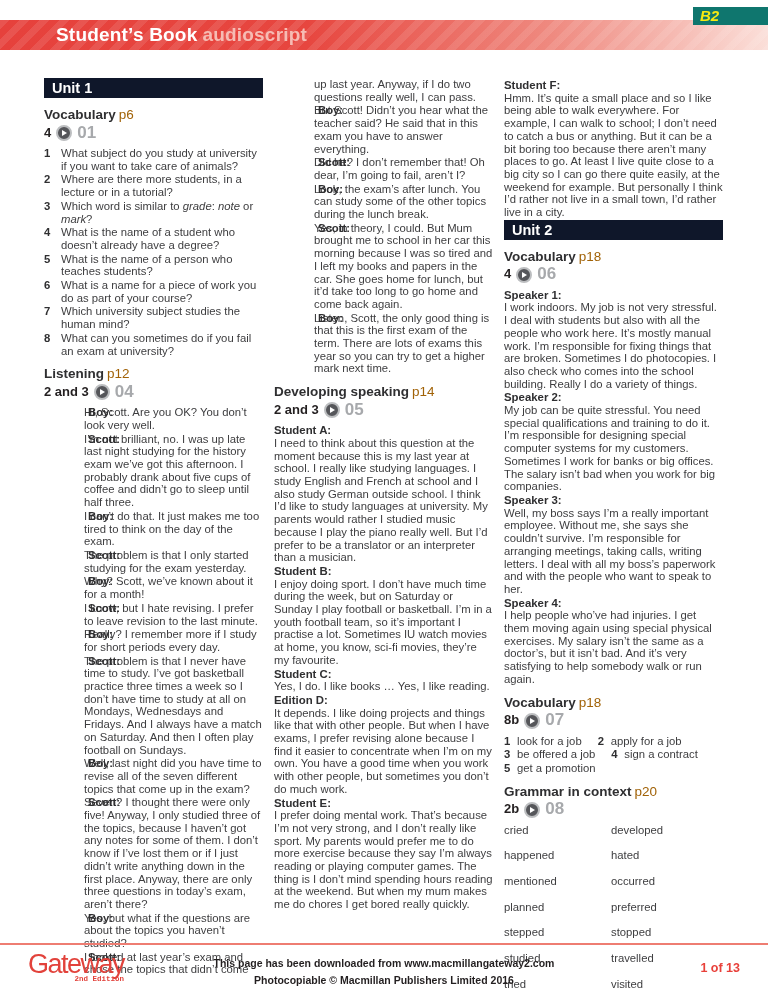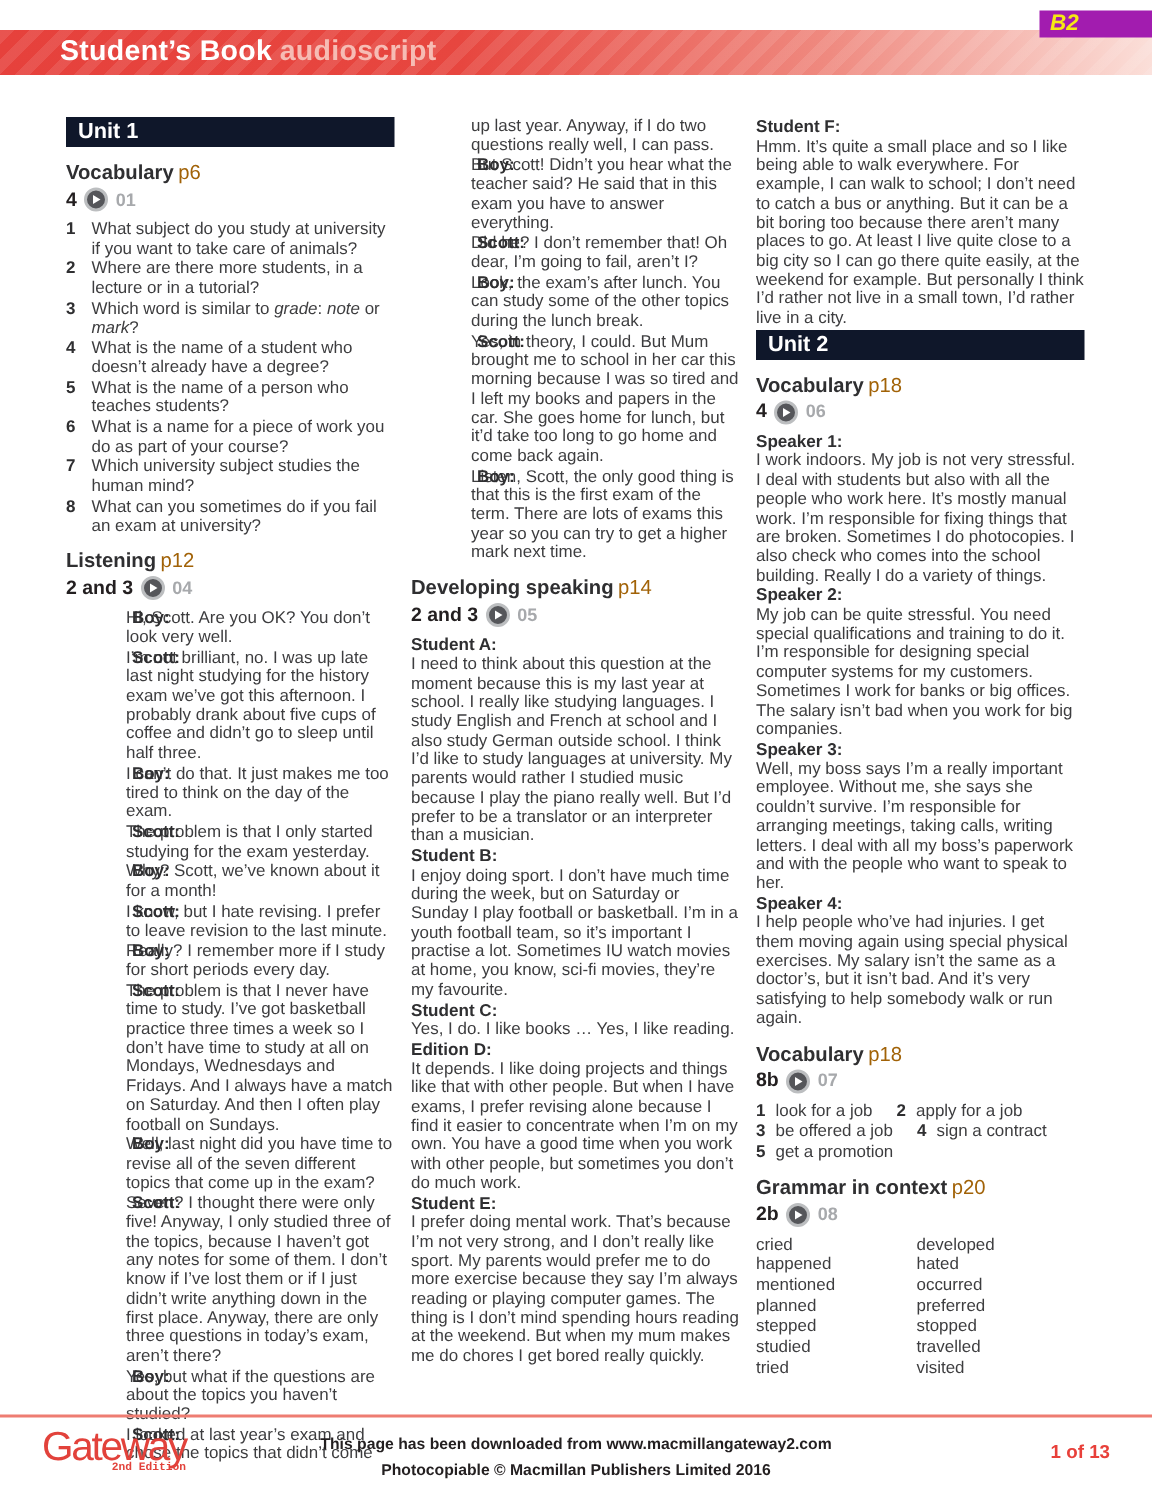--- a/index.html
+++ b/index.html
@@ -4,57 +4,57 @@
 <style>
   html,body{margin:0;padding:0;background:#ffffff;}
   body{width:768px;height:994px;font-family:"Liberation Sans",sans-serif;color:#3d3d3f;}
   .page{position:relative;width:768px;height:994px;background:#fff;overflow:hidden;}
 
   
   .band{position:absolute;top:20px;left:0;right:0;height:30px;
     background-image:
       repeating-linear-gradient(135deg, rgba(255,255,255,0.10) 0 7px, rgba(255,255,255,0) 7px 14px),
       linear-gradient(90deg,#e6413c 0%,#e7463f 40%,#ef8a80 72%,#fbdfd9 100%);}
-  .band h1{margin:0;padding-left:40px;line-height:30px;font-size:19px;font-weight:bold;color:#ffffff;letter-spacing:.2px;}
+  .band h1{margin:0;padding-left:56px;line-height:30px;font-size:19px;font-weight:bold;color:#ffffff;letter-spacing:.2px;}
   .t2{color:#f6bcb4;margin-left:5px;}
-  .badge{position:absolute;top:7px;right:0;height:18px;width:75px;background:#a21caf;box-sizing:border-box;
+  .badge{position:absolute;top:7px;right:0;height:18px;width:75px;background:#0f766e;box-sizing:border-box;
     color:#f6ea11;font-style:italic;font-weight:bold;font-size:15px;line-height:17px;padding-left:7px;}
 
   
   .cols{position:absolute;top:78px;left:44px;width:679px;display:flex;gap:11px;align-items:flex-start;
     font-size:11.3px;line-height:12.7px;}
   .col{width:219px;flex:0 0 219px;}
 
   .unitbox{background:#0f172a;color:#fff;font-weight:bold;font-size:14.5px;line-height:20px;height:20px;
     padding-left:8px;margin:0 0 6px 0;}
   .mt{}
   .sechead{font-size:13.5px;line-height:16px;font-weight:bold;color:#2f2f31;margin:9px 0 2px 0;}
   .pref{color:#a16207;font-weight:normal;margin-left:3px;}
   .track{display:flex;align-items:center;gap:5px;margin:2px 0 6px 0;}
   .exno{font-weight:bold;color:#231f20;font-size:13px;}
   .play{width:12px;height:12px;border-radius:50%;background:#55565a;border:2px solid #bcbec0;position:relative;flex:0 0 auto;}
   .play::after{content:"";position:absolute;left:4px;top:3px;border-left:5px solid #fff;
     border-top:3px solid transparent;border-bottom:3px solid transparent;}
-  .trno{color:#a7a9ac;font-weight:bold;font-size:12px;}
+  .trno{color:#a7a9ac;font-weight:bold;font-size:17px;}
 
   .q{position:relative;padding-left:17px;margin:0 0 1px 0;}
   .qn{position:absolute;left:0;top:0;font-weight:bold;color:#2f2f31;}
   .qt i{font-style:italic;}
 
   .turn{position:relative;padding-left:40px;margin:0 0 1px 0;}
   .spk{position:absolute;left:0;top:0;font-weight:bold;color:#2f2f31;padding-left:44px;}
 
   .sphead{font-weight:bold;color:#2f2f31;margin:1px 0 0 0;font-size:11.4px;}
   .para{margin:0 0 1px 0;}
 
   .vrow{display:flex;gap:16px;margin:0 0 1px 0;}
   .vitem{position:relative;padding-left:13px;}
   .vn{position:absolute;left:0;top:0;font-weight:bold;color:#2f2f31;}
 
-  .wgrid{display:grid;grid-template-columns:107px auto;row-gap:1px;margin-top:3px;}
+  .wgrid{display:grid;grid-template-columns:107px auto;row-gap:13px;margin-top:3px;}
 
   
   .footline{position:absolute;top:943px;left:0;width:768px;height:2px;background:#ee7d72;}
   .footer{position:absolute;top:950px;left:0;width:768px;height:44px;}
   .logo{position:absolute;left:28px;top:1px;color:#e2423b;text-align:right;}
   .logotext{font-weight:normal;font-size:27px;letter-spacing:-1.5px;line-height:26px;}
   .edition{font-size:7.5px;font-weight:bold;margin-top:-2px;font-family:Liberation Mono, monospace;}
   .fcenter{position:absolute;left:184px;width:400px;top:5px;text-align:center;
     font-size:10.5px;font-weight:bold;color:#231f20;line-height:1.6;}
   .pageno{position:absolute;right:28px;top:11px;color:#e8403a;font-weight:bold;font-size:12.5px;margin-left:48px;}

